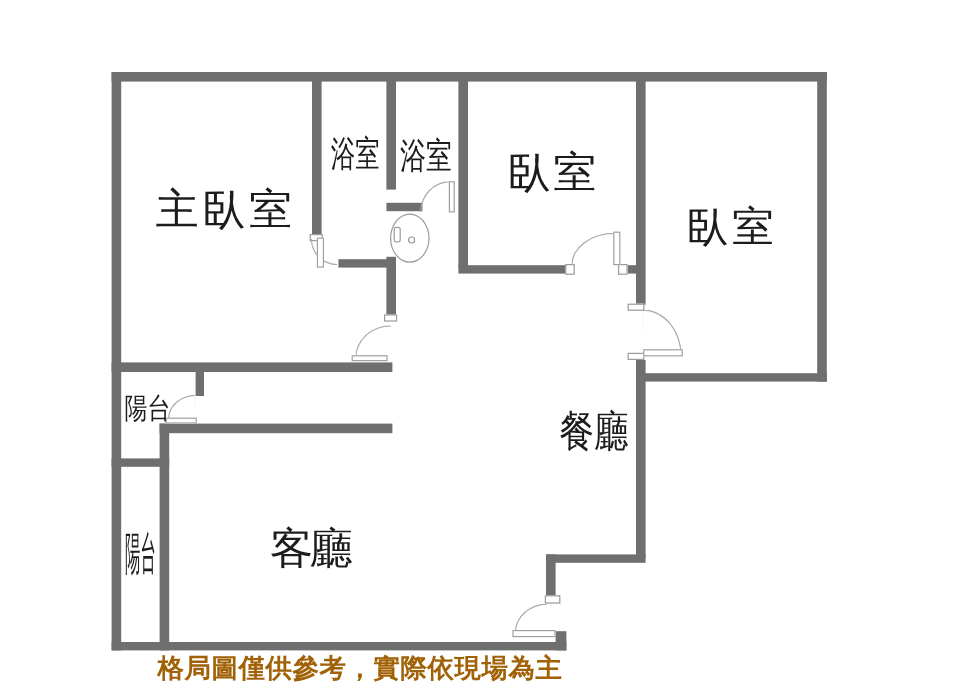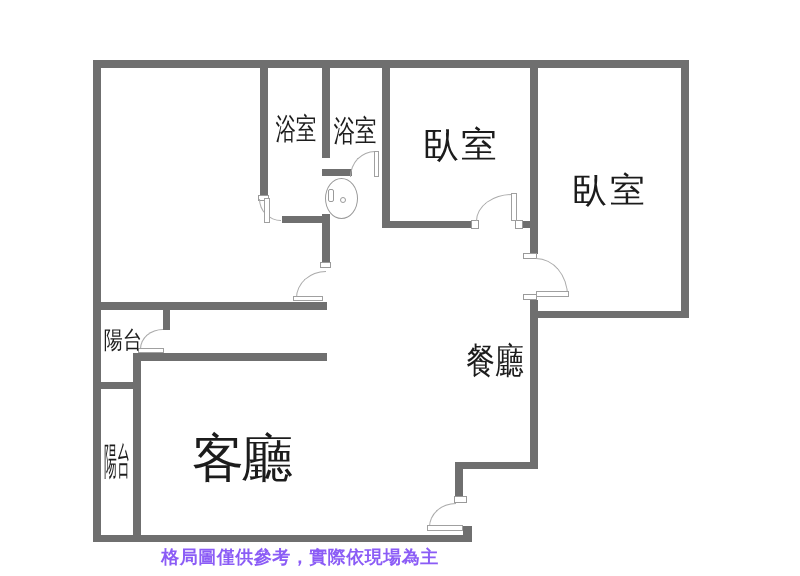--- a/index.html
+++ b/index.html
@@ -20,21 +20,21 @@
   }
   .sink{
     position:absolute;left:325px;top:178px;width:33px;height:41px;
     border:1.5px solid #9a9a9a;border-radius:50%;background:#ffffff;box-sizing:border-box;
   }
   .faucet-body{position:absolute;left:328px;top:189px;width:6px;height:13px;border:1px solid #9a9a9a;border-radius:2px;background:#ffffff;box-sizing:border-box;}
   .faucet-knob{position:absolute;left:340px;top:197px;width:6px;height:6px;border:1px solid #9a9a9a;border-radius:50%;background:#ffffff;box-sizing:border-box;}
   .disclaimer{
     position:absolute;left:300px;top:557px;transform:translate(-50%,-50%);
     font-family:"DejaVu Sans","Liberation Sans",sans-serif;font-weight:bold;
-    font-size:18px;color:#8b5cf6;white-space:nowrap;letter-spacing:0.5px;
+    font-size:22px;color:#a16207;white-space:nowrap;letter-spacing:0.5px;
   }
 </style>
 </head>
 <body>
 
 <div id="plan">
 
   <div class="wall" style="left:93px;top:60px;width:596px;height:8px;"></div>
   <div class="wall" style="left:93px;top:60px;width:8px;height:482px;"></div>
   <div class="wall" style="left:681px;top:60px;width:8px;height:258px;"></div>
@@ -81,24 +81,25 @@
   <div class="leaf" style="left:293px;top:296px;width:30px;height:5px;"></div>
   <div class="leaf" style="left:374px;top:151px;width:5px;height:26px;"></div>
   <div class="leaf" style="left:511px;top:193px;width:6px;height:28px;"></div>
   <div class="leaf" style="left:536px;top:291px;width:33px;height:6px;"></div>
   <div class="leaf" style="left:427px;top:525px;width:36px;height:6px;"></div>
 
   <div class="sink"></div>
   <div class="faucet-body"></div>
   <div class="faucet-knob"></div>
 
+  <div class="room-label" style="left:188px;top:176px;font-size:36px;letter-spacing:3px;">主臥室</div>
   <div class="room-label" style="left:296px;top:129px;font-size:30px;transform:translate(-50%,-50%) scaleX(0.68);">浴室</div>
   <div class="room-label" style="left:355px;top:131px;font-size:30px;transform:translate(-50%,-50%) scaleX(0.72);">浴室</div>
   <div class="room-label" style="left:461px;top:145px;font-size:36px;letter-spacing:2px;">臥室</div>
   <div class="room-label" style="left:610px;top:190px;font-size:35px;letter-spacing:3px;">臥室</div>
   <div class="room-label" style="left:123px;top:340px;font-size:24px;transform:translate(-50%,-50%) scaleX(0.8);">陽台</div>
   <div class="room-label" style="left:117px;top:461px;font-size:38px;transform:translate(-50%,-50%) scaleX(0.34);">陽台</div>
-  <div class="room-label" style="left:241px;top:458px;font-size:52px;letter-spacing:-3px;">客廳</div>
+  <div class="room-label" style="left:258px;top:458px;font-size:36px;letter-spacing:-3px;">客廳</div>
   <div class="room-label" style="left:495px;top:361px;font-size:36px;transform:translate(-50%,-50%) scaleX(0.8);">餐廳</div>
 
   <div class="disclaimer">格局圖僅供參考，實際依現場為主</div>
 
 </div>
 
 </body></html>

